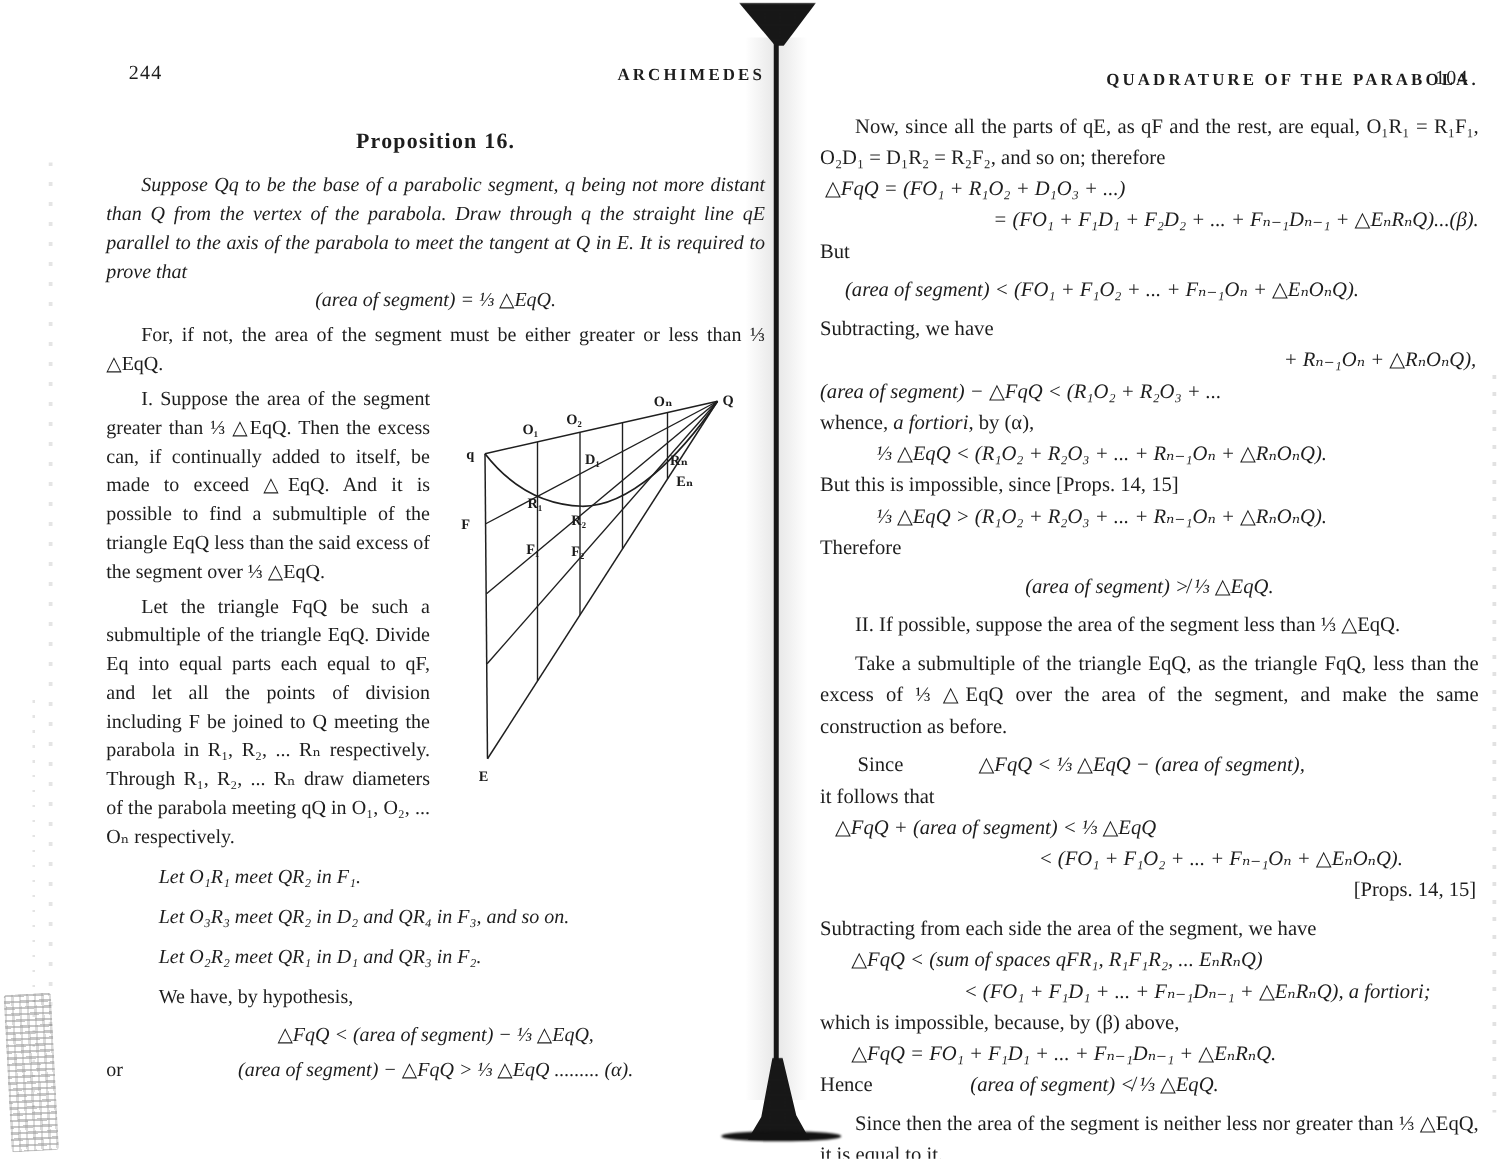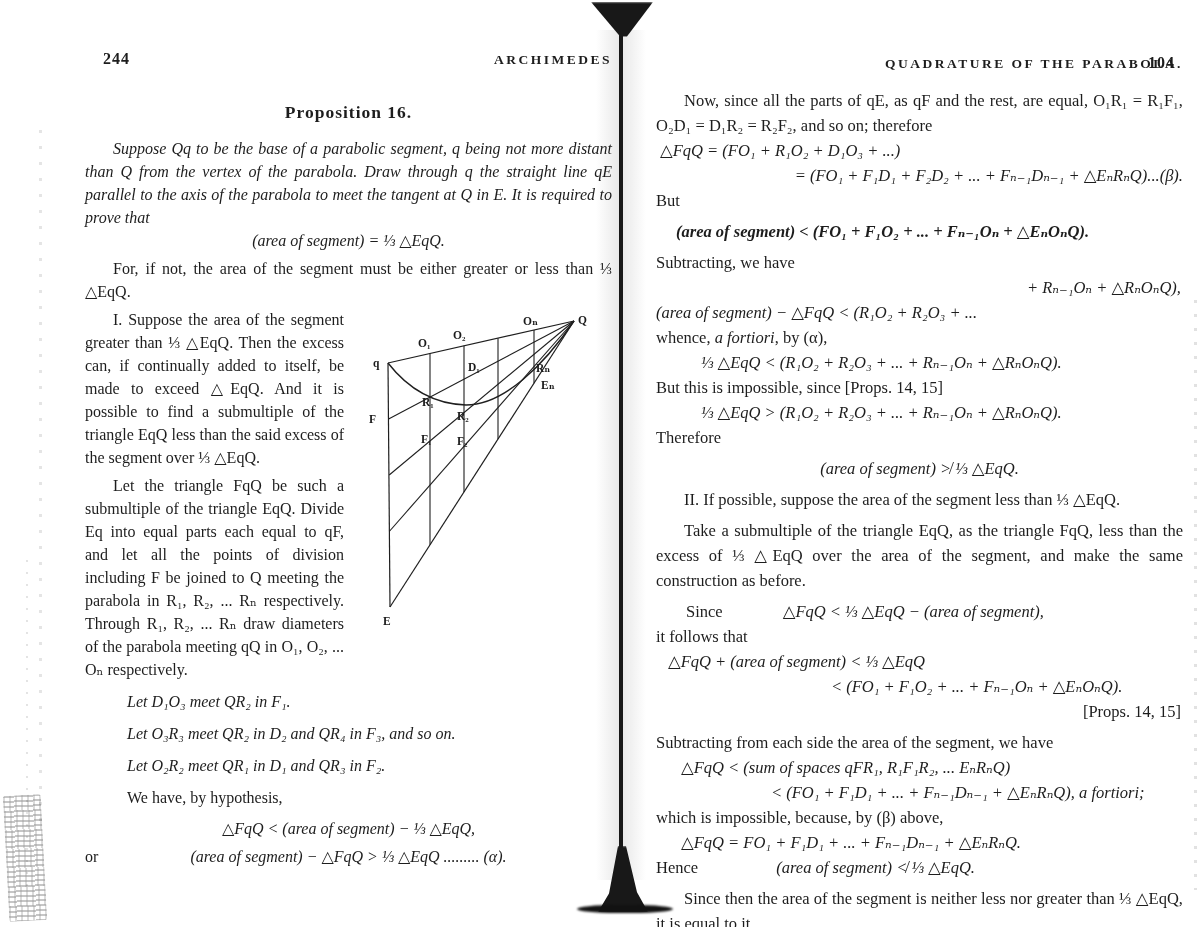--- a/index.html
+++ b/index.html
@@ -6,21 +6,21 @@
   body {
     width:1200px; height:927px; position:relative; overflow:hidden;
     background:#ffffff; color:#1d1d1d;
     font-family:"Liberation Serif","DejaVu Serif","DejaVu Sans",serif;
   }
   .page { position:absolute; }
   .page-left  { left:85px;  top:50px; width:527px; }
   .page-right { left:656px; top:54px; width:527px; }
 
   .pg-header { position:relative; height:22px; }
-  .pg-num { position:absolute; font-weight:bold; font-size:16px; letter-spacing:1px; }
+  .pg-num { position:absolute; font-weight:normal; font-size:16px; letter-spacing:1px; }
   .pg-num.left  { left:18px; top:0; }
   .pg-num.right { right:8px; top:0; }
   .running-head {
     position:absolute; left:0; right:0; text-align:right;
     font-weight:bold; font-size:13.5px; letter-spacing:2.5px; top:2px;
   }
 
   .prop-heading {
     text-align:center; font-weight:bold; font-size:17.5px;
     letter-spacing:1px; margin:30px 0 14px 0;
@@ -40,21 +40,21 @@
   .hyp-intro { text-indent:42px; margin-top:9px !important; text-align:left; }
   .or-row { position:relative; margin-top:5px; text-align:center; }
   .or-word { position:absolute; left:0; top:0; font-style:normal; }
 
   
   .rp-body { font-size:16.5px; line-height:25px; }
   .rp-body > div, .rp-body > p { margin:0; }
   .r-para { text-align:justify; text-indent:28px; margin-top:3px !important; }
   .r-line { text-align:left; }
   .r-eq   { font-style:italic; text-align:left; }
-  .pl0 { padding-left:4px; }  .pl1 { padding-left:20px;font-weight:bold; }
+  .pl0 { padding-left:4px; }  .pl1 { padding-left:20px; }
   .pl2 { padding-left:45px; } .pl3 { padding-left:62px;text-align:right; }
   .pl4 { padding-left:12px; } .pl5 { padding-left:175px; }
   .pl6 { padding-left:25px; } .pl7 { padding-left:115px; }
   .r-right  { text-align:right; padding-right:2px; }
   .r-center { text-align:center; }
   .ital { font-style:italic; }
   .since-row .since-label { display:inline-block; margin-left:30px; }
   .since-row .since-eq    { display:inline-block; margin-left:56px; }
   .hence-row .hence-label { display:inline-block; }
   .hence-row .hence-eq    { display:inline-block; margin-left:74px; }
@@ -160,21 +160,21 @@
         <text x="67" y="138">F₁</text>
         <text x="103" y="140">F₂</text>
         <text x="182" y="67">Rₙ</text>
         <text x="187" y="84">Eₙ</text>
       </svg>
     </div>
 
     <p class="para">I.  Suppose the area of the segment greater than ⅓ △EqQ. Then the excess can, if continually added to itself, be made to exceed △EqQ.  And it is possible to find a submultiple of the triangle EqQ less than the said excess of the segment over ⅓ △EqQ.</p>
     <p class="para">Let the triangle FqQ be such a submultiple of the triangle EqQ.  Divide Eq into equal parts each equal to qF, and let all the points of division including F be joined to Q meeting the parabola in R₁, R₂, ... Rₙ respectively.  Through R₁, R₂, ... Rₙ draw diameters of the parabola meeting qQ in O₁, O₂, ... Oₙ respectively.</p>
 
-    <p class="let-line">Let D₁O₃ meet QR₂ in F₁.</p>
+    <p class="let-line">Let O₁R₁ meet QR₂ in F₁.</p>
     <p class="let-line">Let O₃R₃ meet QR₂ in D₂ and QR₄ in F₃, and so on.</p>
     <p class="let-line">Let O₂R₂ meet QR₁ in D₁ and QR₃ in F₂.</p>
 
     <p class="hyp-intro">We have, by hypothesis,</p>
     <p class="eq-center" style="margin-top:8px;">△FqQ &lt; (area of segment) − ⅓ △EqQ,</p>
     <div class="or-row">
       <span class="or-word">or</span>
       <span class="eq">(area of segment) − △FqQ &gt; ⅓ △EqQ ......... (α).</span>
     </div>
   </div>

